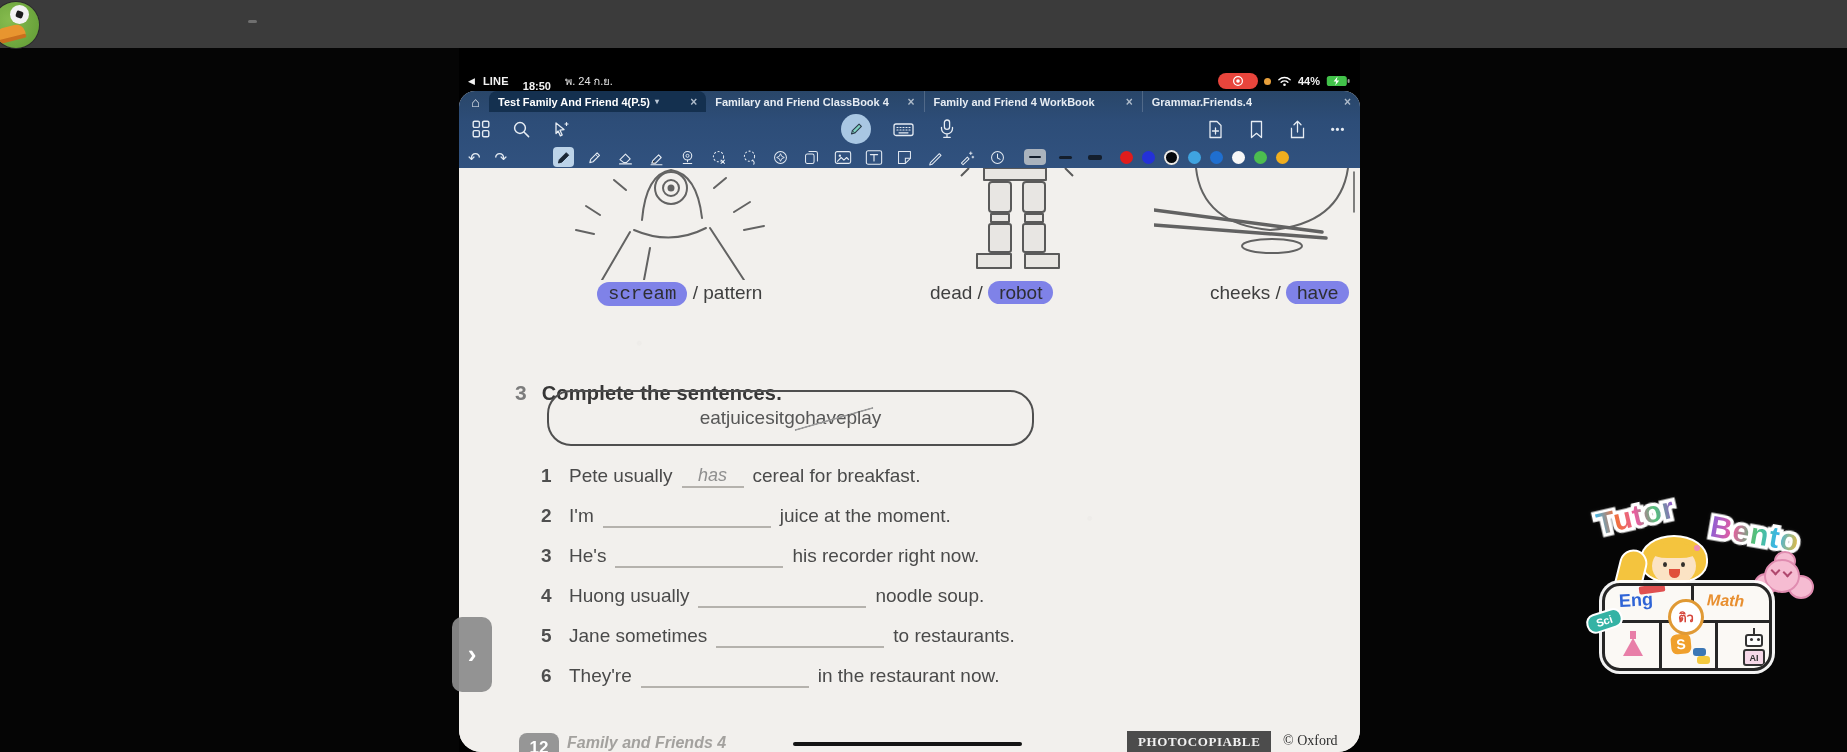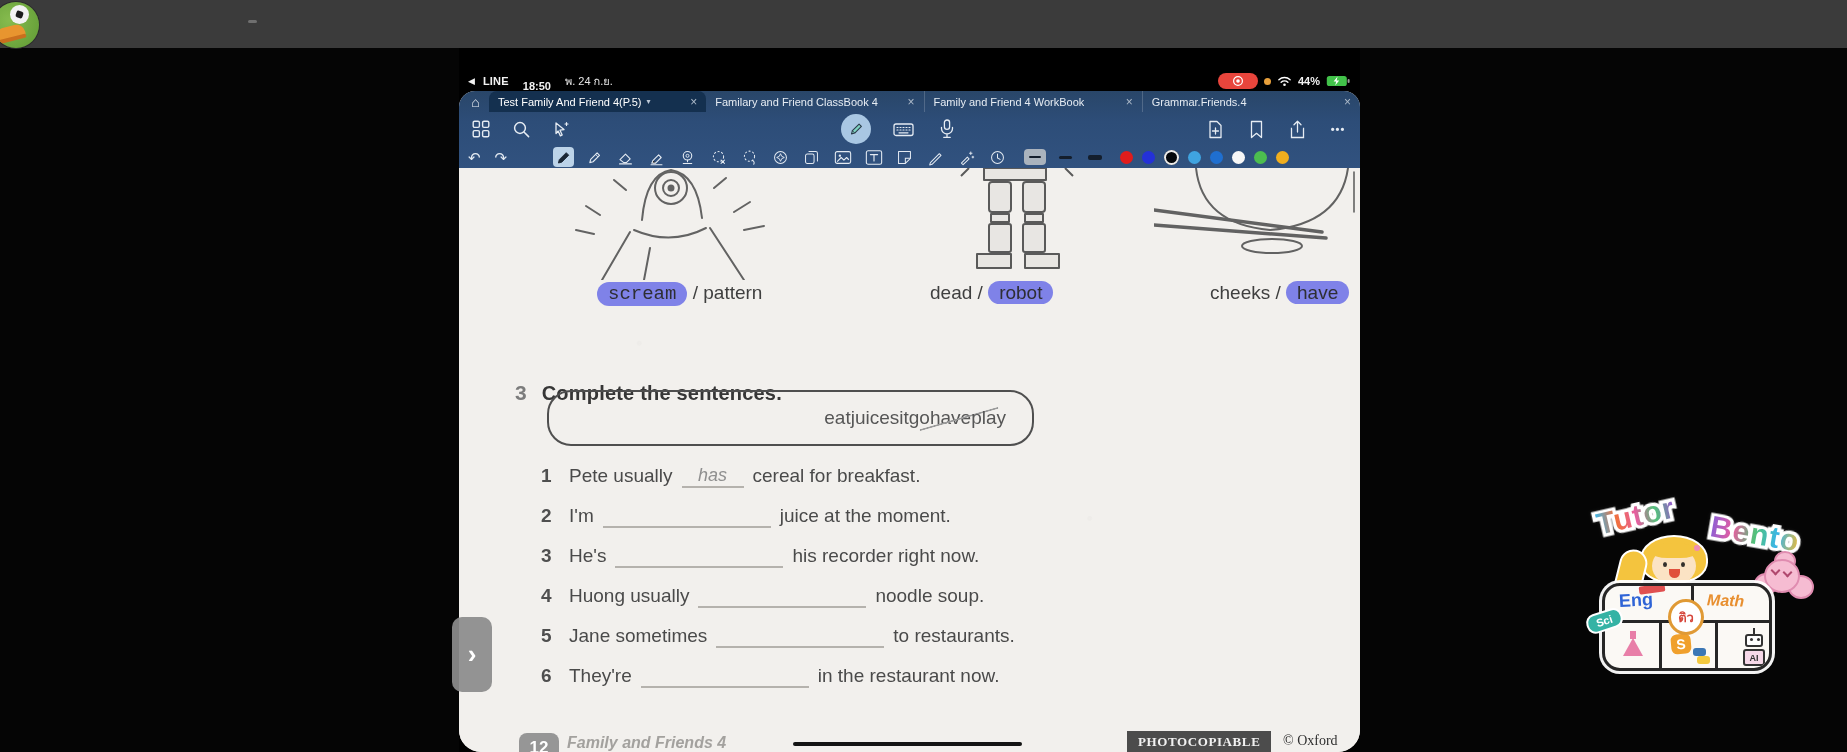--- a/index.html
+++ b/index.html
@@ -32,21 +32,21 @@
   .st-batt-pct { font-weight:bold; }
 
   
   .appwin { position:absolute; left:0; top:43px; width:901px; height:661px; border-radius:16px 16px 22px 22px;
             overflow:hidden; background:#f2f0ed; }
   .chrome { position:absolute; left:0; top:0; width:100%; height:77px;
             background:linear-gradient(180deg,#294669 0%, #2d4d78 40%, #31527f 100%); }
 
   .tabrow { display:flex; height:21px; align-items:stretch; padding-left:3px; }
   .homebtn { width:27px; display:flex; align-items:center; justify-content:center; color:#e9eef4; font-size:14px; }
-  .tab { flex:1; display:flex; align-items:center; padding:4px 9px; color:#e6ecf3; font-size:11px; min-width:0; }
+  .tab { flex:1; display:flex; align-items:center; padding:4px 9px; color:#e6ecf3; font-size:11px; min-width:0;font-weight:bold; }
   .tab .lbl { white-space:nowrap; overflow:hidden; text-overflow:ellipsis; }
   .tab.active { background:#14304f; border-radius:8px 8px 0 0; color:#fff; }
   .tab .chev { font-size:8px; margin-left:5px; color:#bcc8d6; }
   .tab .x { margin-left:auto; color:#aebbca; font-size:12px; padding-left:8px; }
   .tab + .tab:not(.active){ border-left:1px solid rgba(255,255,255,.18); }
   .tab.active + .tab { border-left:none; }
 
   .toolrow1 { position:relative; height:34px; }
   .g-left { position:absolute; left:10px; top:5px; display:flex; gap:16px; }
   .g-center { position:absolute; left:382px; top:2px; display:flex; gap:20px; align-items:center; }
@@ -79,21 +79,21 @@
              radial-gradient(circle at 70% 60%, rgba(0,0,0,.015) 0 2px, transparent 3px),
              #f2f0ed;
            overflow:hidden; color:#474747; }
   .sketch { position:absolute; top:0; }
   .vocab { position:absolute; top:114px; font-size:19px; font-weight:500; color:#3f3f3f; white-space:nowrap; }
   .hl { border-radius:14px; padding:1px 11px; color:#2e2e33; }
   .exh { position:absolute; left:56px; top:182px; display:flex; align-items:baseline; }
   .exno { font-size:21px; font-weight:bold; color:#7c7c7c; }
   .extitle { font-size:20px; font-weight:bold; color:#363636; margin-left:15px; letter-spacing:.2px;margin-top:32px; }
   .wordbox { position:absolute; left:88px; top:222px; width:487px; height:56px; border:2px solid #4f4f4f;
-             border-radius:24px; display:flex; align-items:center; justify-content:flex-end; padding:0 26px;
+             border-radius:24px; display:flex; align-items:center; justify-content:center; padding:0 26px;
              font-size:19px; color:#565656; }
   .wb-word { position:relative; }
   .strikeline { position:absolute; left:-12px; top:48%; width:82px; border-top:2.5px solid #9a9a9a;
                 transform:rotate(-16deg); border-radius:2px; }
   .sents { position:absolute; left:82px; top:288px; }
   .srow { height:40px; display:flex; align-items:center; font-size:19px; color:#4a4a4a; }
   .sn { width:28px; font-weight:bold; color:#4f4f4f; }
   .spre { margin-right:9px; }
   .bl { display:inline-block; border-bottom:2px solid #b5b2ad; width:168px; height:24px; margin-right:9px;
         text-align:center; }

